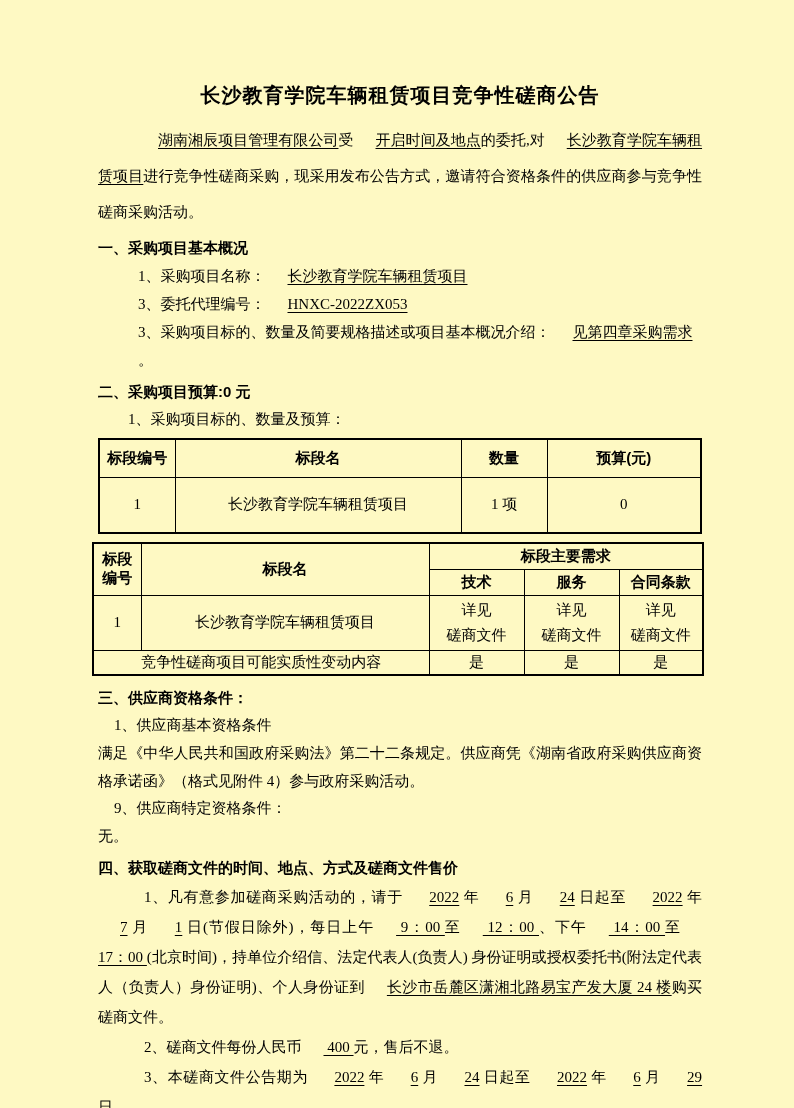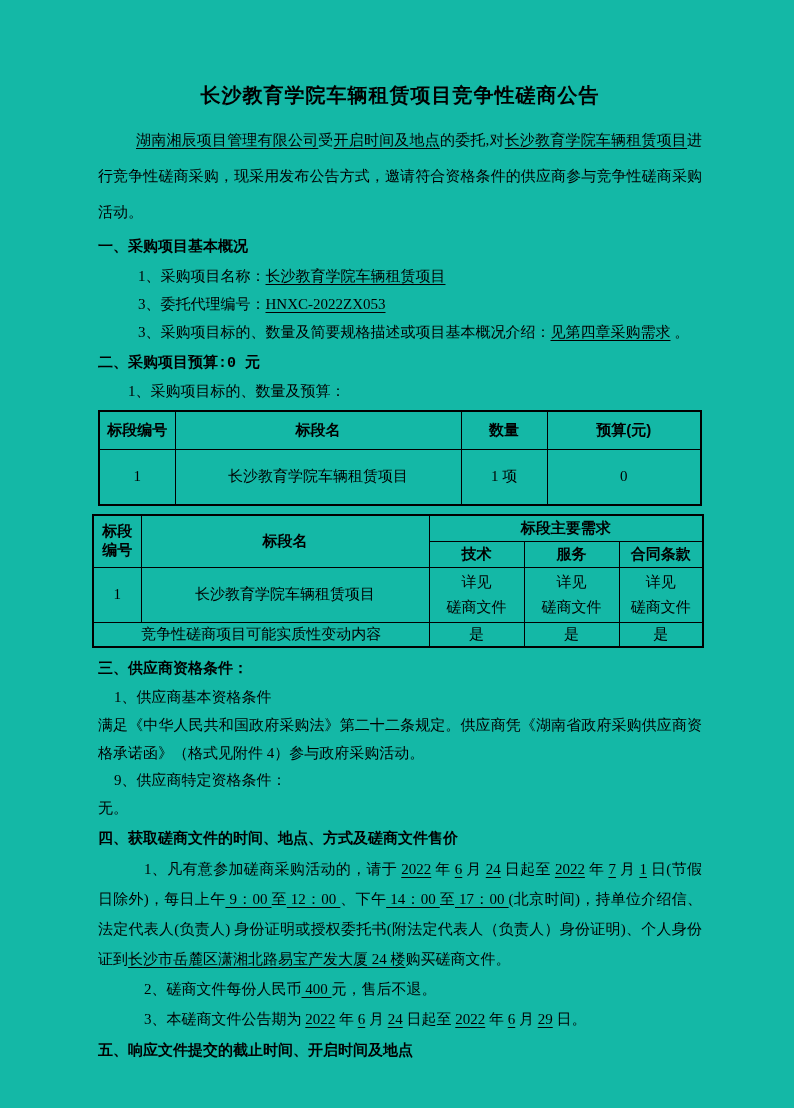--- a/index.html
+++ b/index.html
@@ -2,21 +2,21 @@
 <html><head>
 <meta charset="utf-8">
 <style>
   * { margin: 0; padding: 0; box-sizing: border-box; }
   html, body { background: #ffffff; }
   .page {
     position: relative;
     width: 794px;
     height: 1108px;
     margin: 0 auto;
-    background: #14b8a6;
+    background: #fef9c3;
     color: #000000;
     font-family: "Liberation Serif", "DejaVu Serif", serif;
     font-size: 15px;
     padding: 80px 92px 0 98px;
     overflow: hidden;
   }
   .title {
     font-family: "Liberation Sans", "DejaVu Sans", sans-serif;
     font-weight: bold;
     font-size: 20px;
@@ -24,36 +24,36 @@
     text-align: center;
     letter-spacing: 1px;
   }
   .intro {
     margin-top: 12px;
     line-height: 36px;
     text-align: justify;
     text-indent: 38px;
   }
   .sec-heading {
-    font-family: Liberation Mono, monospace;
+    font-family: Liberation Sans, sans-serif;
     font-weight: bold;
     font-size: 15px;
     line-height: 28px;
     margin-top: 4px;
   }
   .s1-item { line-height: 28px; padding-left: 40px; }
   .s2-item { line-height: 26px; padding-left: 30px; }
   .s3-item { line-height: 27px; padding-left: 16px; }
   .s3-body { line-height: 28px; text-align: justify; }
   .s4-para {
     line-height: 30px;
     text-align: justify;
     text-indent: 46px;
   }
-  .u { text-decoration: underline; text-underline-offset: 3px; }
+  .u { text-decoration: underline; text-underline-offset: 3px; margin-left: 22px; }
 
   table.t {
     border-collapse: collapse;
     table-layout: fixed;
     border: 2px solid #000;
   }
   table.t th, table.t td {
     border: 1px solid #000;
     text-align: center;
     vertical-align: middle;

